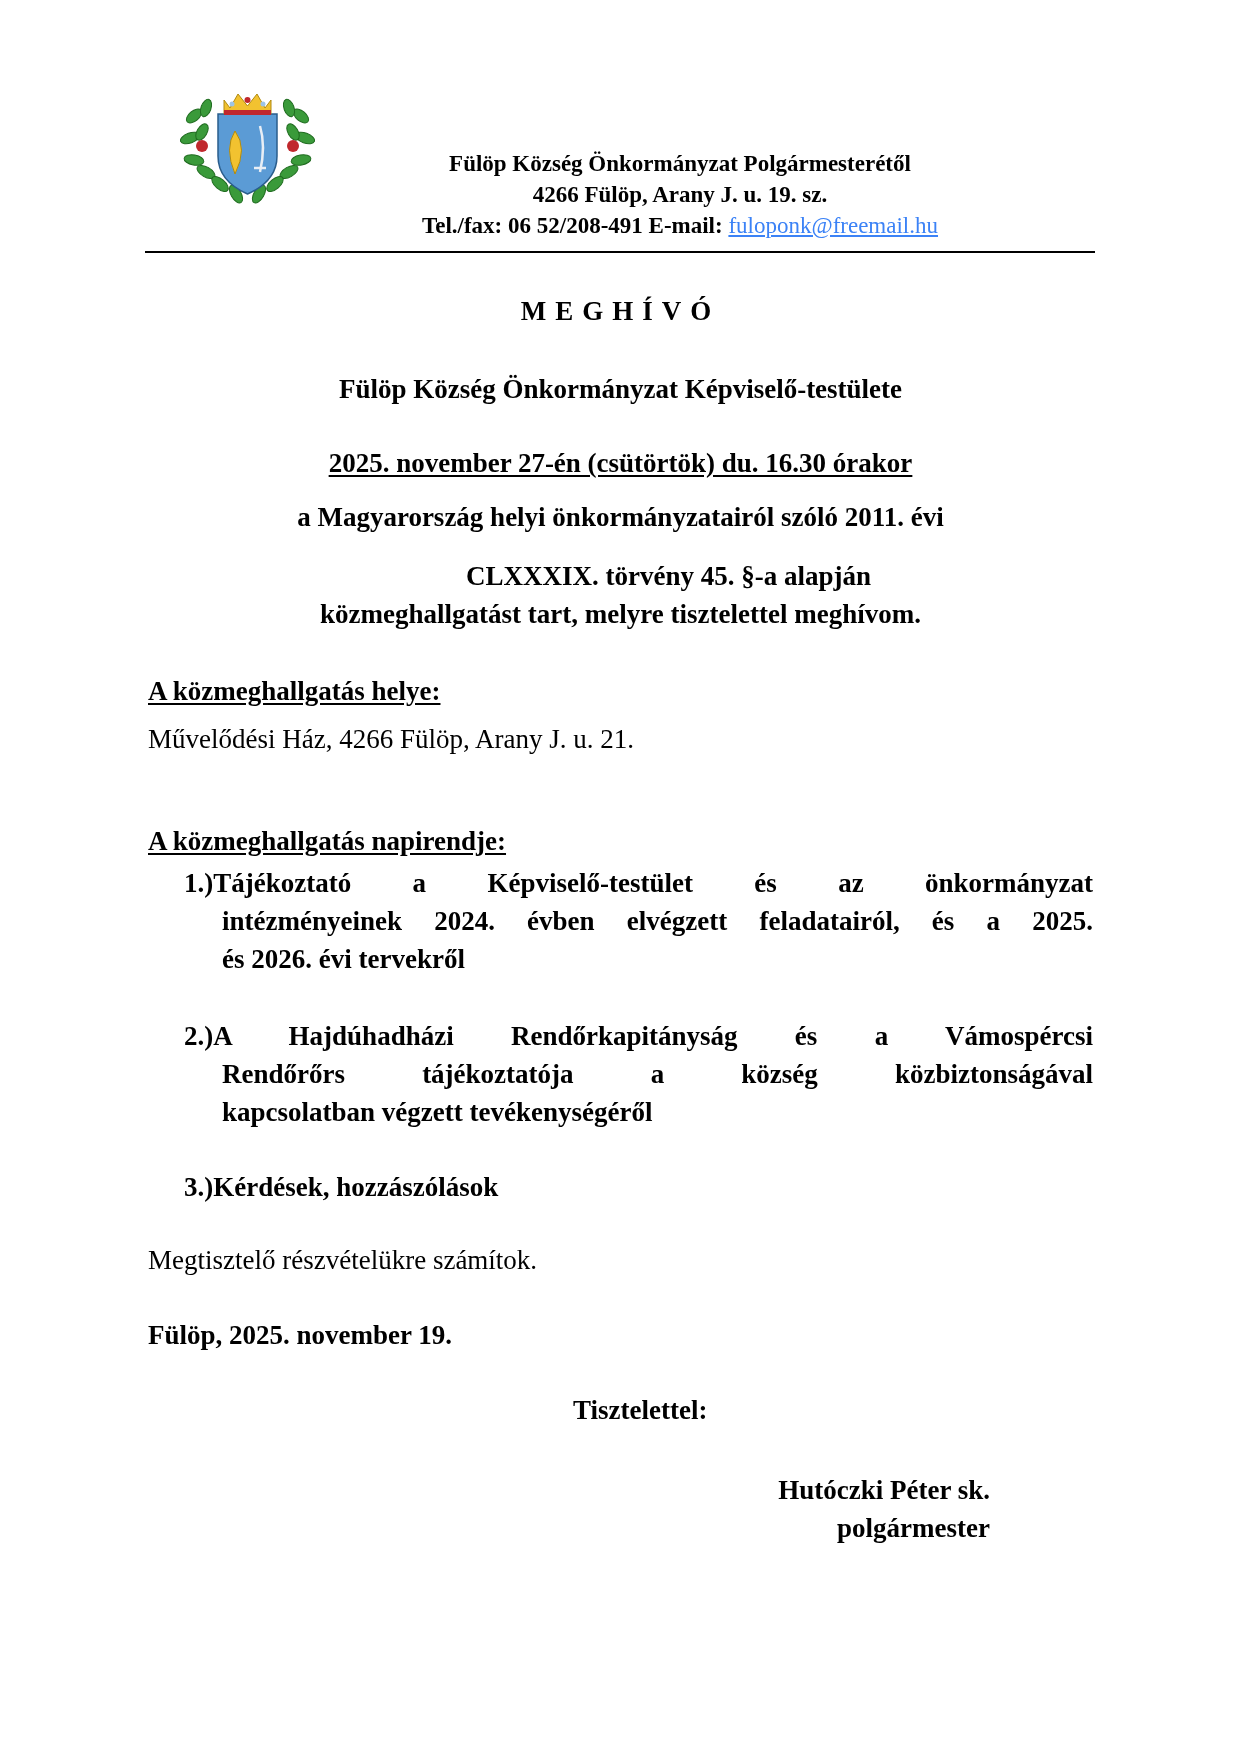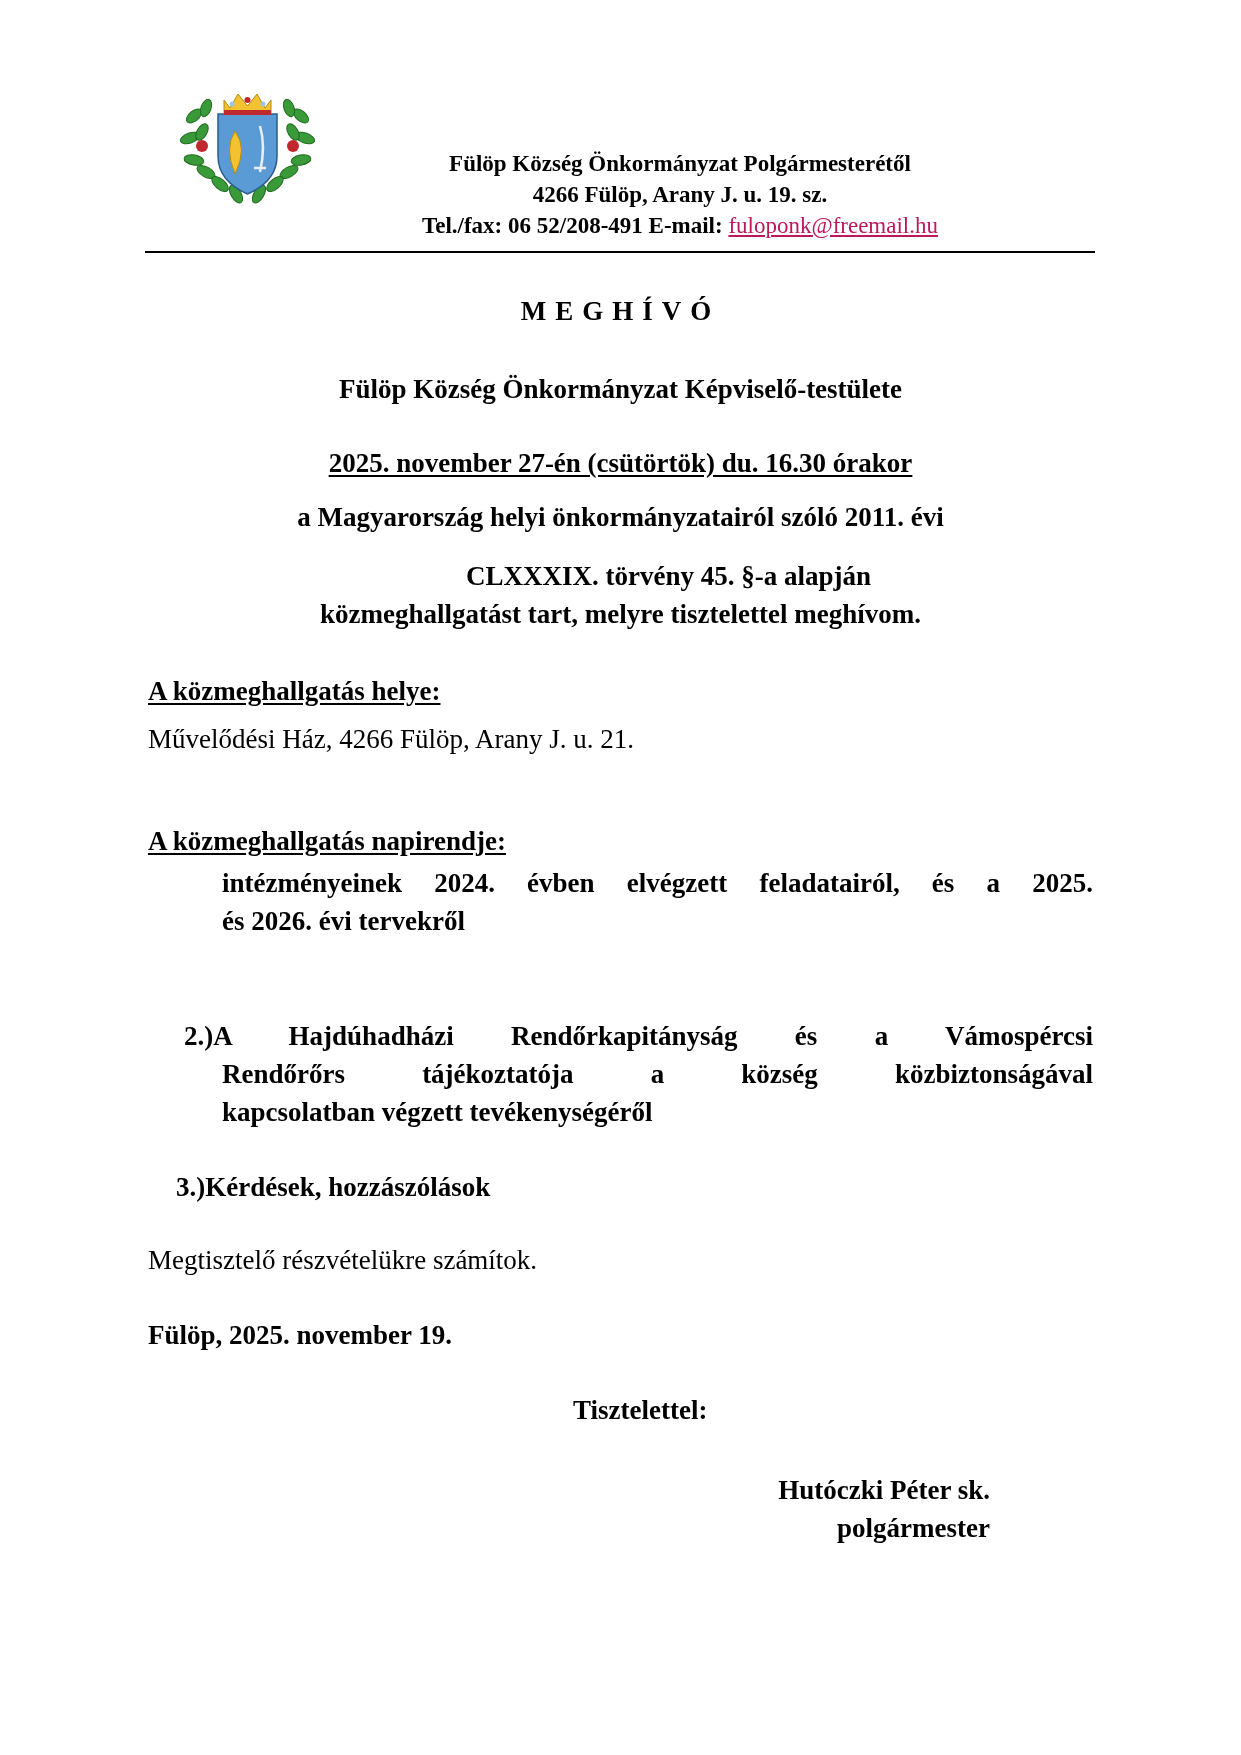--- a/index.html
+++ b/index.html
@@ -2,21 +2,21 @@
 <html><head>
   <meta charset="utf-8">
   <style>
     html, body { margin: 0; padding: 0; background: #ffffff; }
     body { width: 1241px; height: 1755px; position: relative; overflow: hidden;
       font-family: "Liberation Serif", "DejaVu Serif", serif; color: #000; }
     .abs { position: absolute; }
     .crest { left: 180px; top: 86px; width: 135px; height: 120px; }
     .header { left: 360px; top: 148px; width: 640px; text-align: center; font-weight: bold; font-size: 23px; line-height: 31px; }
     .header .l2 { display:block; }
-    .header a { color: #be185d; font-weight: normal; text-decoration: underline; }
+    .header a { color: #3b82f6; font-weight: normal; text-decoration: underline; }
     .rule { left: 145px; top: 251px; width: 950px; height: 0; border-top: 2px solid #000; }
     .title { left: 0; width: 1241px; top: 296px; text-align: center; font-weight: bold; font-size: 27px; letter-spacing: 9px; }
     .center { left: 0; width: 1241px; text-align: center; font-weight: bold; font-size: 27px; }
     .u { text-decoration: underline; text-underline-offset: 3px; }
     .left { left: 148px; font-size: 27px; }
     .b { font-weight: bold; }
     .item { left: 148px; width: 945px; font-weight: bold; font-size: 27px; line-height: 38px; }
     .item .txt { display: block; margin-left: 74px; text-align: justify; text-align-last: justify; }
     .item .txt.last { text-align-last: left; }
     .item .first { text-align: justify; text-align-last: justify; display:block; margin-left: 36px; }
@@ -71,32 +71,33 @@
 <div class="abs center" style="top:502px;">a Magyarország helyi önkormányzatairól szóló 2011. évi</div>
 <div class="abs center" style="top:561px;padding-left:48px;">CLXXXIX. törvény 45. §-a alapján</div>
 <div class="abs center" style="top:599px;">közmeghallgatást tart,   melyre tisztelettel meghívom.</div>
 
 <div class="abs left b u" style="top:676px;">A  közmeghallgatás helye:</div>
 <div class="abs left" style="top:714px;margin-top:10px;">Művelődési Ház, 4266 Fülöp, Arany J. u. 21.</div>
 
 <div class="abs left b u" style="top:826px;">A közmeghallgatás napirendje:</div>
 
 <div class="abs item" style="top:864px;">
+  <span class="first"><span>1.)</span><span>Tájékoztató a Képviselő-testület és az önkormányzat</span></span>
   <span class="txt">intézményeinek 2024. évben elvégzett feladatairól, és a 2025.</span>
   <span class="txt last">és 2026.  évi tervekről</span>
 </div>
 
 <div class="abs item" style="top:1017px;">
   <span class="first"><span>2.)</span><span>A Hajdúhadházi Rendőrkapitányság és a Vámospércsi</span></span>
   <span class="txt">Rendőrőrs tájékoztatója a község közbiztonságával</span>
   <span class="txt last">kapcsolatban végzett tevékenységéről</span>
 </div>
 
 <div class="abs item" style="top:1168px;">
-  <span style="margin-left:28px;"><span>3.)</span><span>Kérdések, hozzászólások</span></span>
+  <span style="margin-left:36px;"><span>3.)</span><span>Kérdések, hozzászólások</span></span>
 </div>
 
 <div class="abs left" style="top:1245px;">Megtisztelő részvételükre számítok.</div>
 <div class="abs left b" style="top:1320px;">Fülöp, 2025. november 19.</div>
 
 <div class="abs b" style="left:573px; top:1395px; font-size:27px;">Tisztelettel:</div>
 
 <div class="abs b" style="left:740px; top:1471px; width:250px; text-align:right; font-size:27px; line-height:38px;">
   <div>Hutóczki Péter sk.</div>
   <div>polgármester</div>

